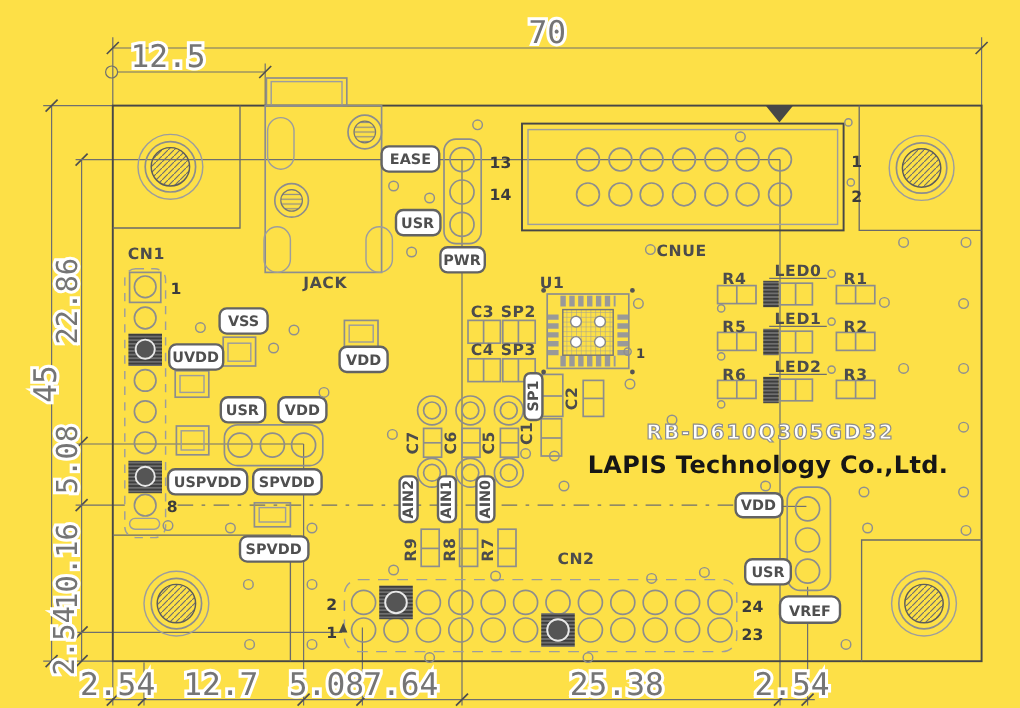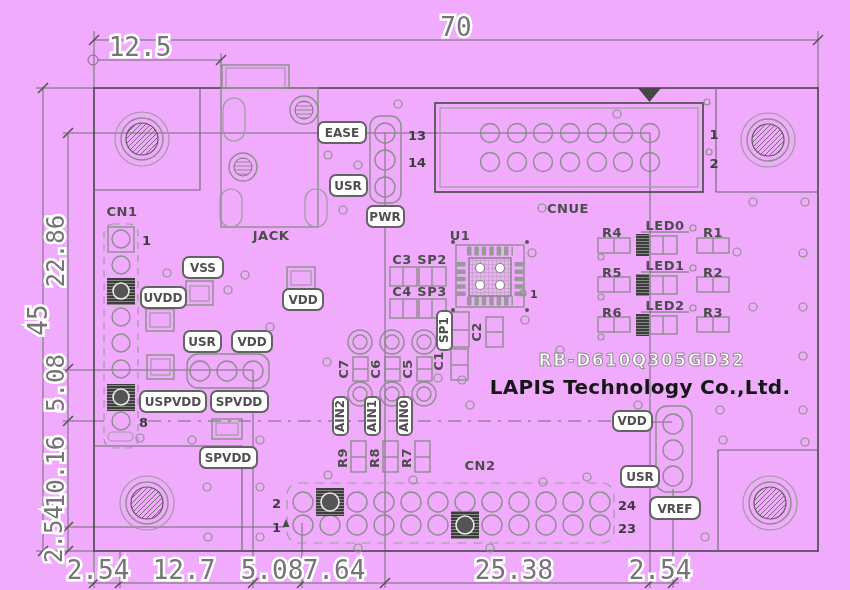--- a/index.html
+++ b/index.html
@@ -1,16 +1,16 @@
 <!DOCTYPE html>
 <html><head>
 <meta charset="utf-8">
 <style>
   html,body{margin:0;padding:0;background:#fff;}
-  #stage{width:850px;height:590px;position:relative;background:#f0abfc;overflow:hidden;}
+  #stage{width:850px;height:590px;position:relative;background:#fde047;overflow:hidden;}
   svg{display:block;}
   
   .edge{stroke:#474747;stroke-width:1.6;fill:none;}
   .edge2{stroke:#6a6a6a;stroke-width:1.1;fill:none;}
   .comp{stroke:#8d8d8d;stroke-width:1.4;fill:none;}
   .compd{stroke:#9d9d9d;stroke-width:1.2;fill:none;}
   .diml{stroke:#6f6f6f;stroke-width:1;fill:none;}
   .tick{stroke:#4f4f4f;stroke-width:1.4;}
   .via{stroke:#8f8f8f;stroke-width:1.2;fill:none;}
   .boxlab{fill:#ffffff;stroke:#636363;stroke-width:2;}

